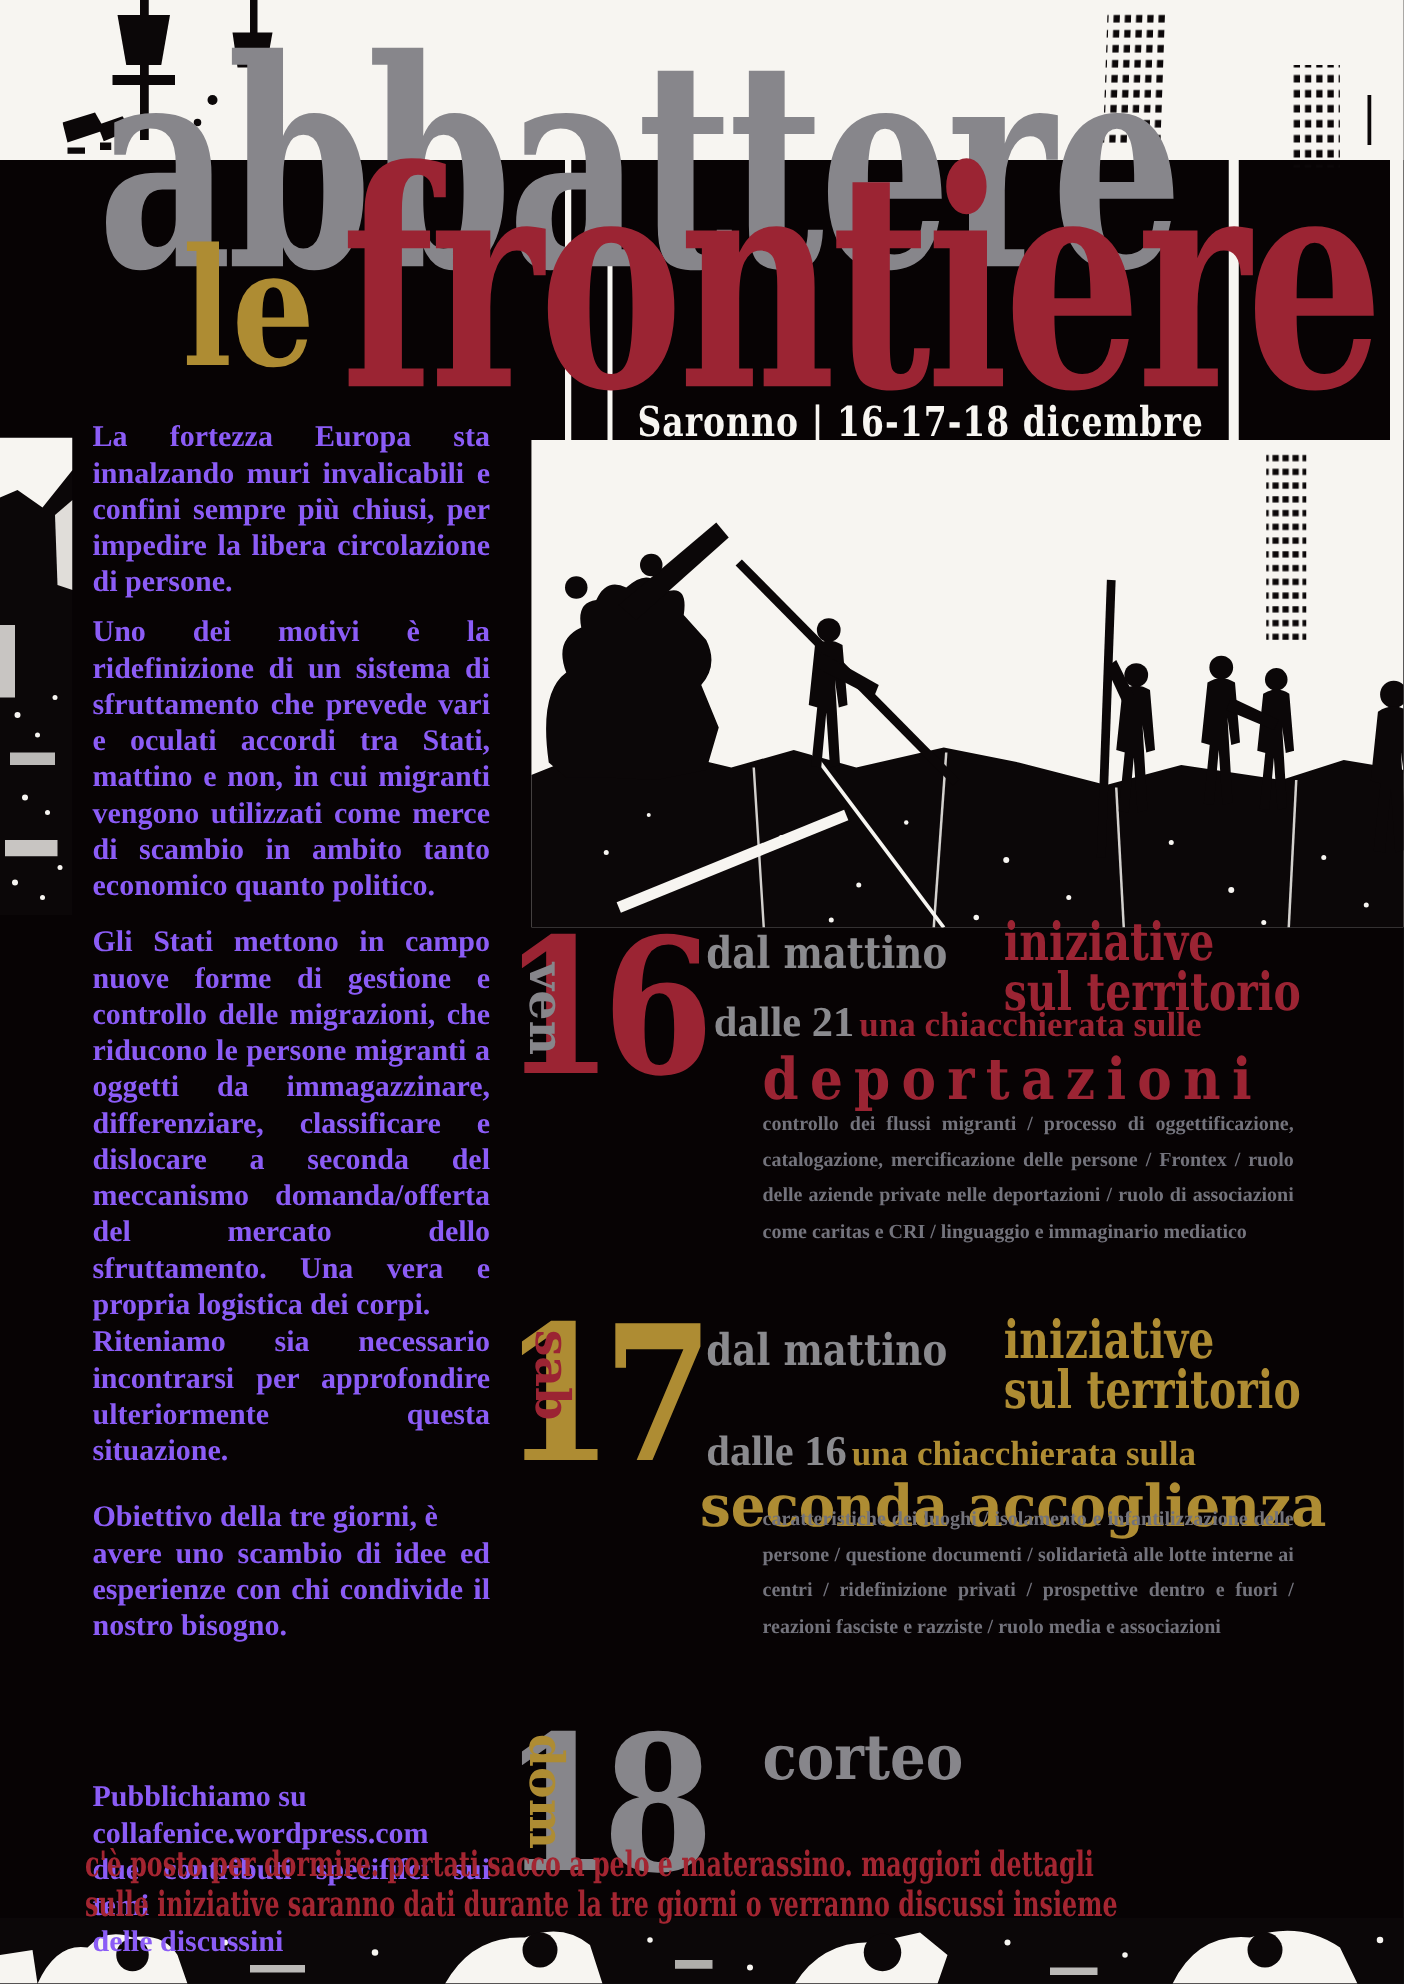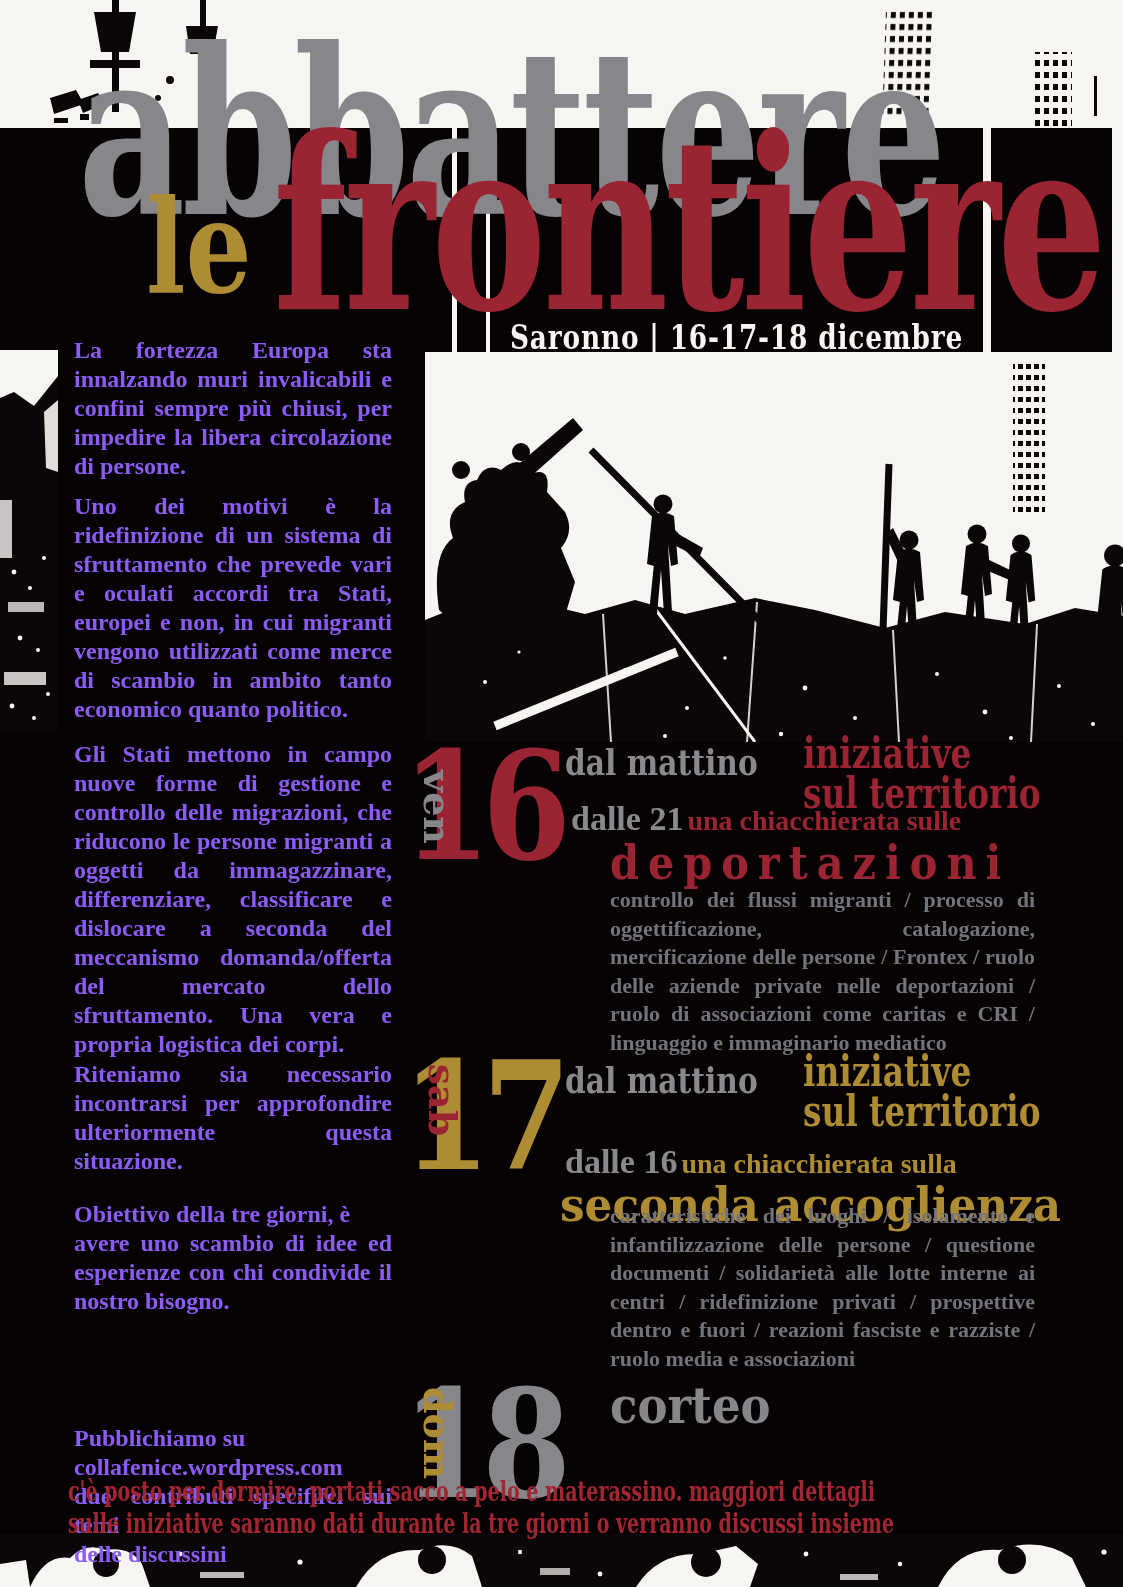--- a/index.html
+++ b/index.html
@@ -53,21 +53,21 @@
   .mt17{left:803px;top:1052px;color:#ae8c33;}
   .eline{z-index:5;font-family:"Liberation Serif",serif;font-weight:bold;white-space:nowrap;}
   .e16{left:571px;top:800px;} .e17{left:565px;top:1143px;}
   .etime{font-size:34px;color:#8a8a8e;}
   .eintro{font-size:28px;}
   .red{color:#9b2433;} .gold{color:#ae8c33;}
   .topic{font-weight:bold;white-space:nowrap;transform-origin:left top;z-index:5;}
   .tp16{left:610px;top:836px;font-size:46px;color:#9b2433;letter-spacing:10px;transform:scaleX(.9);}
   .tp17{left:560px;top:1178px;font-size:46px;color:#ae8c33;transform:scaleX(.95);}
   .tp18{left:610px;top:1376px;font-size:50px;color:#87868b;transform:scaleX(.9);}
-  .details{width:425px;font-family:"Liberation Serif",serif;font-weight:bold;font-size:22px;
+  .details{width:425px;font-family:"Liberation Serif",serif;font-weight:bold;font-size:16px;
            line-height:28.5px;color:#73737c;text-align:justify;z-index:5;}
   .dt16{left:610px;top:886px;} .dt17{left:610px;top:1202px;}
   
   .footer{left:68px;top:1476px;width:1470px;font-size:28px;line-height:32px;font-weight:bold;
           color:#a32531;white-space:pre-line;transform:scaleX(.68);transform-origin:left top;z-index:6;}
 </style>
 </head>
 <body>
 
 <div class="poster">
@@ -196,21 +196,21 @@
           <circle cx="38" cy="300" r="2"></circle>
           <circle cx="12" cy="356" r="2.4"></circle>
         <circle cx="34" cy="368" r="2"></circle>
           <circle cx="48" cy="344" r="2"></circle>
       </g>
     </svg>
   </div>
 
   <div class="intro">
     <p class="p0">La fortezza Europa sta innalzando muri invalicabili e confini sempre più chiusi, per impedire la libera circolazione di persone.</p>
-    <p class="p1">Uno dei motivi è la ridefinizione di un sistema di sfruttamento che prevede vari e oculati accordi tra Stati, europei e non, in cui migranti vengono utilizzati come merce di scambio in ambito tanto economico quanto politico.</p>
+    <p class="p1">Uno dei motivi è la ridefinizione di un sistema di sfruttamento che prevede vari e oculati accordi tra Stati, mattino e non, in cui migranti vengono utilizzati come merce di scambio in ambito tanto economico quanto politico.</p>
     <p class="p2">Gli Stati mettono in campo nuove forme di gestione e controllo delle migrazioni, che riducono le persone migranti a oggetti da immagazzinare, differenziare, classificare e dislocare a seconda del meccanismo domanda/offerta del mercato dello sfruttamento. Una vera e propria logistica dei corpi.</p>
     <p class="p3">Riteniamo sia necessario incontrarsi per approfondire ulteriormente questa situazione.</p>
     <p class="p4">Obiettivo della tre giorni, è
 avere uno scambio di idee ed esperienze con chi condivide il nostro bisogno.</p>
     <p class="p5">Pubblichiamo su
 collafenice.wordpress.com
 due contributi specififci sui temi
 delle discussini</p>
   </div>
 

